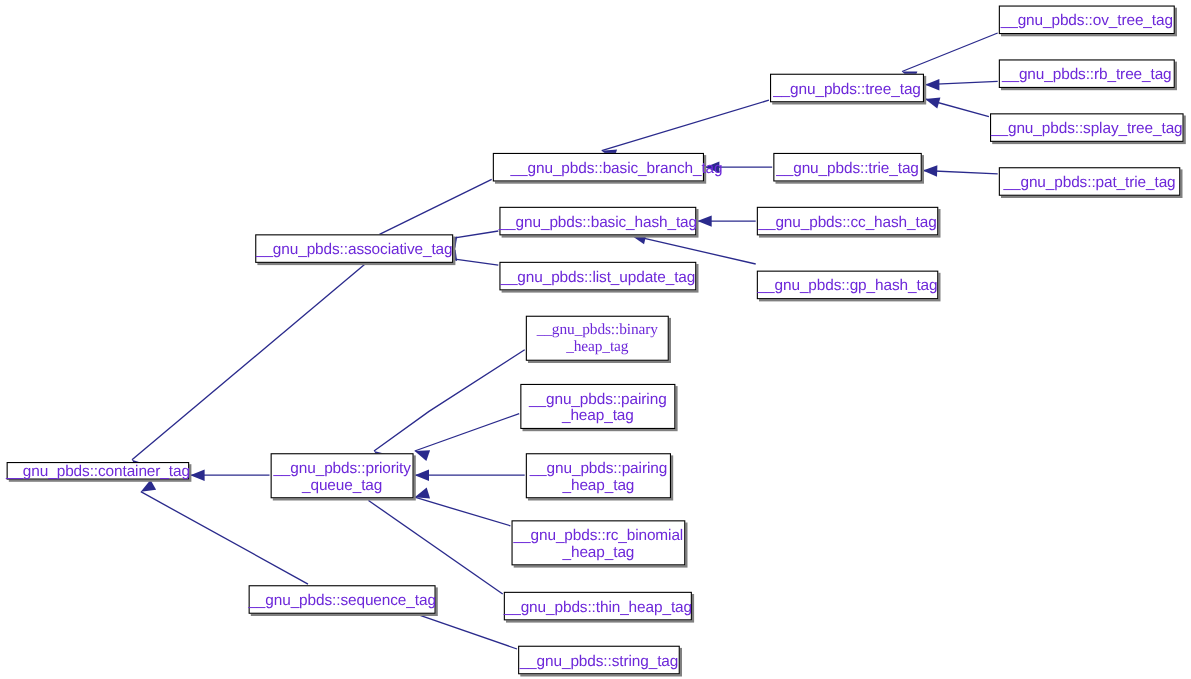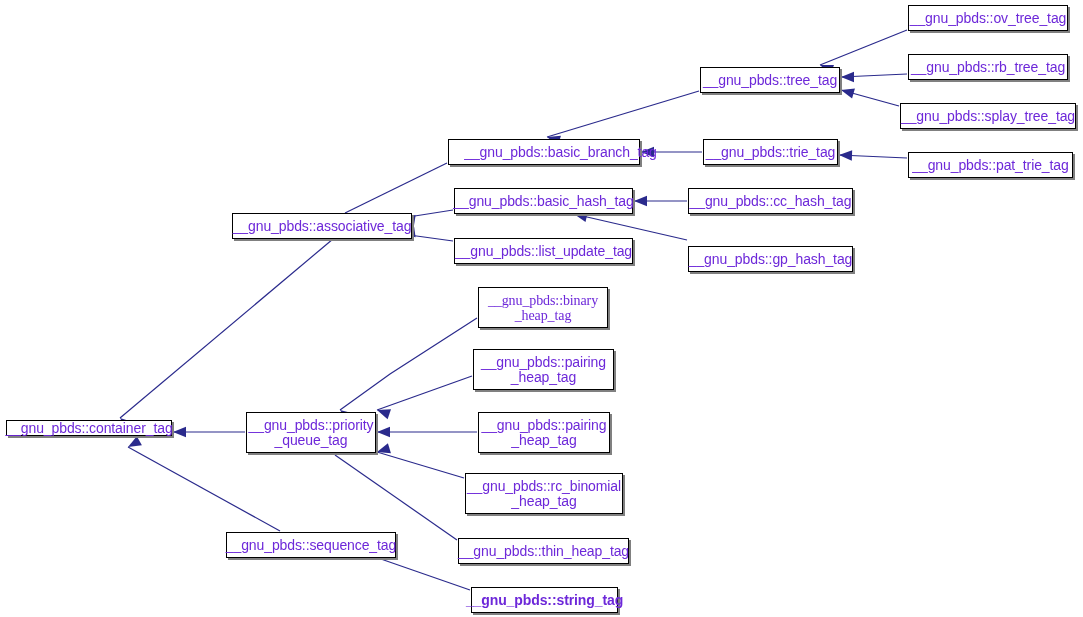--- a/index.html
+++ b/index.html
@@ -148,14 +148,14 @@
     <div class="node" style="left: 478px; top: 287px; width: 130px; height: 41px; font-family: Liberation Serif, serif;"><span>__gnu_pbds::binary
 _heap_tag</span></div>
     <div class="node" style="left: 473px; top: 349px; width: 141px; height: 41px;"><span>__gnu_pbds::pairing
 _heap_tag</span></div>
     <div class="node" style="left: 478px; top: 412px; width: 132px; height: 41px;"><span>__gnu_pbds::pairing
 _heap_tag</span></div>
     <div class="node" style="left: 465px; top: 473px; width: 158px; height: 41px;"><span>__gnu_pbds::rc_binomial
 _heap_tag</span></div>
     <div class="node" style="left: 458px; top: 538px; width: 171px; height: 26px;"><span>__gnu_pbds::thin_heap_tag</span></div>
     <div class="node" style="left: 226px; top: 532px; width: 170px; height: 26px;"><span>__gnu_pbds::sequence_tag</span></div>
-    <div class="node" style="left: 471px; top: 587px; width: 147px; height: 26px; font-weight: bold;"><span>__gnu_pbds::string_tag</span></div>
+    <div class="node" style="left: 471px; top: 587px; width: 147px; height: 26px;"><span>__gnu_pbds::string_tag</span></div>
   </div>
 
 </body></html>

